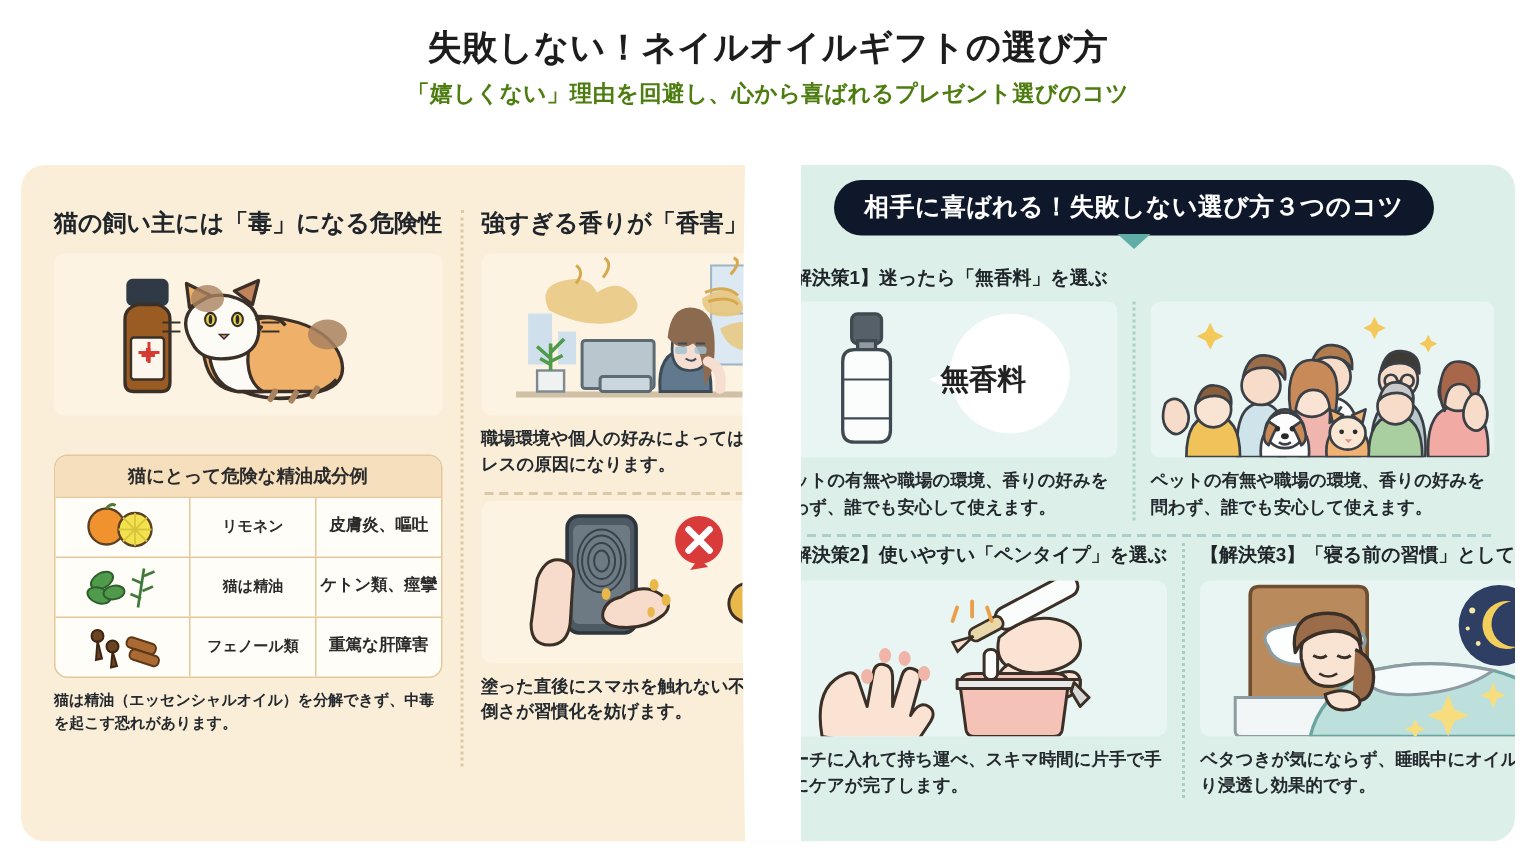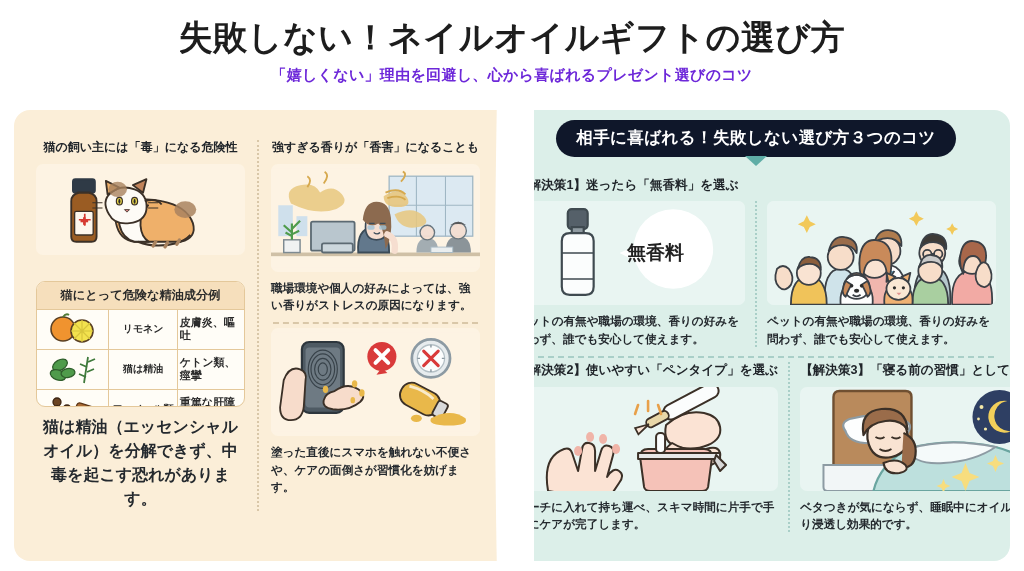--- a/index.html
+++ b/index.html
@@ -7,25 +7,25 @@
     width:1024px; height:571px; overflow:hidden;
     background:#ffffff;
     font-family:"Liberation Sans","DejaVu Sans",sans-serif;
     color:#2b2b2b;
   }
   .page { position:relative; width:1024px; height:571px; background:#fff; }
 
   
   .header { text-align:center; padding-top:18px; }
   .title {
-    font-size:34px; font-weight:bold; letter-spacing:.5px; color:#1d1d1d;
+    font-size:23px; font-weight:bold; letter-spacing:.5px; color:#1d1d1d;
     line-height:1.15;
   }
   .subtitle {
-    font-size:15px; font-weight:bold; color:#6d28d9; margin-top:9px;
+    font-size:15px; font-weight:bold; color:#4d7c0f; margin-top:9px;
     letter-spacing:.3px;
   }
 
   
   .panels {
     position:absolute; left:14px; right:14px; top:110px; bottom:10px;
     border-radius:16px; overflow:hidden; display:flex;
   }
   .panel-left {
     width:49%; background:#fbeed8; position:relative; padding:10px 14px 8px;
@@ -61,21 +61,21 @@
 
   
   .cols{ display:flex; margin-top:20px; height:calc(100% - 62px); }
   .col{ flex:1; padding:0 8px; display:flex; flex-direction:column; }
   .vdiv{
     width:0; border-left:2px dotted #d9c7a8; margin:0 4px;
   }
   .vdiv.teal{ border-left-color:#a9cfc8; }
 
   .col-head{
-    font-size:12px; font-weight:bold; color:#20252a; text-align:center;
+    font-size:16px; font-weight:bold; color:#20252a; text-align:center;
     line-height:1.3; margin-bottom:8px; white-space:nowrap;
   }
   .col-head.left-al{ text-align:left; font-size:12.6px; }
 
   .caption{
     font-size:11.6px; font-weight:bold; line-height:1.5; color:#24292e;
     margin-top:7px;
   }
   .hdiv{ border-top:2px dashed #d9c7a8; margin:9px 2px 4px; }
 
@@ -95,21 +95,21 @@
   .tbl-head{
     background:#f6dfbc; color:#2b2b2b; font-size:12.2px; font-weight:bold;
     text-align:center; padding:5px 2px;
   }
   .trow{ display:flex; border-top:1.2px solid #e4c89a; min-height:40px; align-items:stretch; }
   .tc{ display:flex; align-items:center; justify-content:center; padding:3px 2px; }
   .tc.icon{ width:35%; border-right:1.2px solid #e4c89a; }
   .tc.name{ width:33%; border-right:1.2px solid #e4c89a; font-size:10px; font-weight:bold; }
   .tc.risk{ width:32%; font-size:11px; font-weight:bold; text-align:left; line-height:1.25; }
   .note{
-    font-size:16px; font-weight:bold; line-height:1.5; margin-top:8px; color:#24292e;text-align:center;
+    font-size:10px; font-weight:bold; line-height:1.5; margin-top:8px; color:#24292e;
   }
 
   .bubble-text{
     font-size:19px; font-weight:bold; color:#222;
   }
 </style>
 </head>
 <body>
 
 <div class="page">

